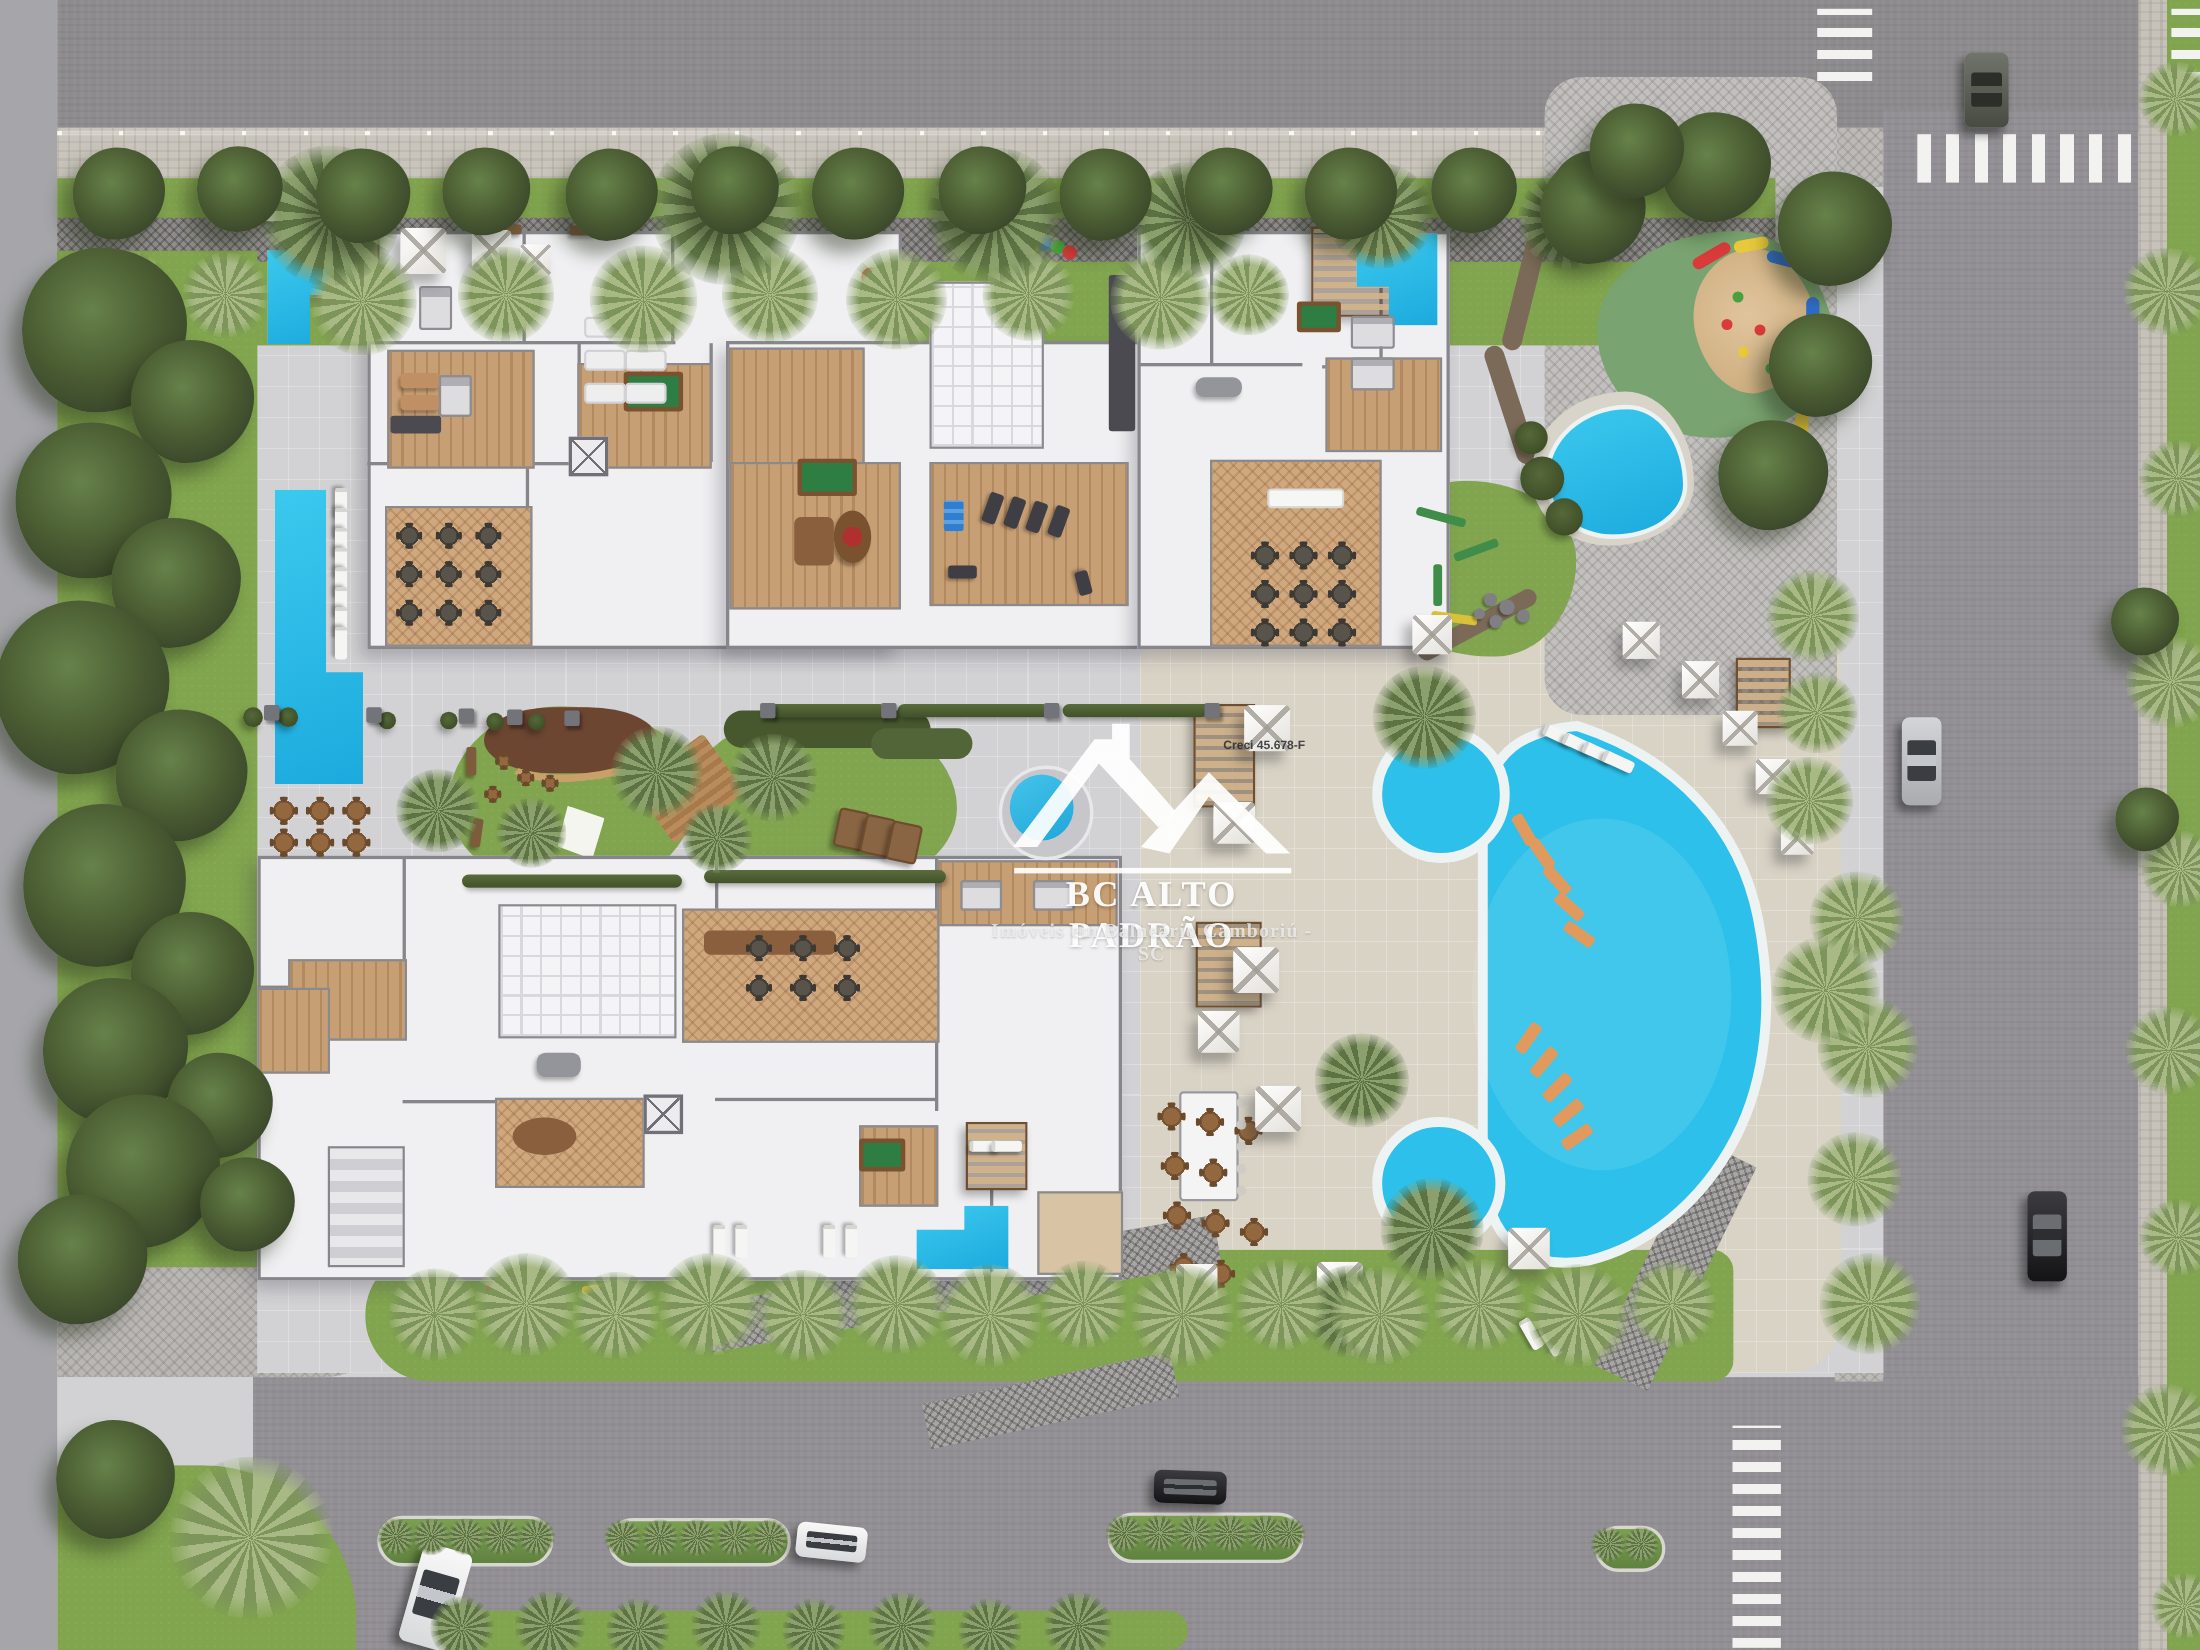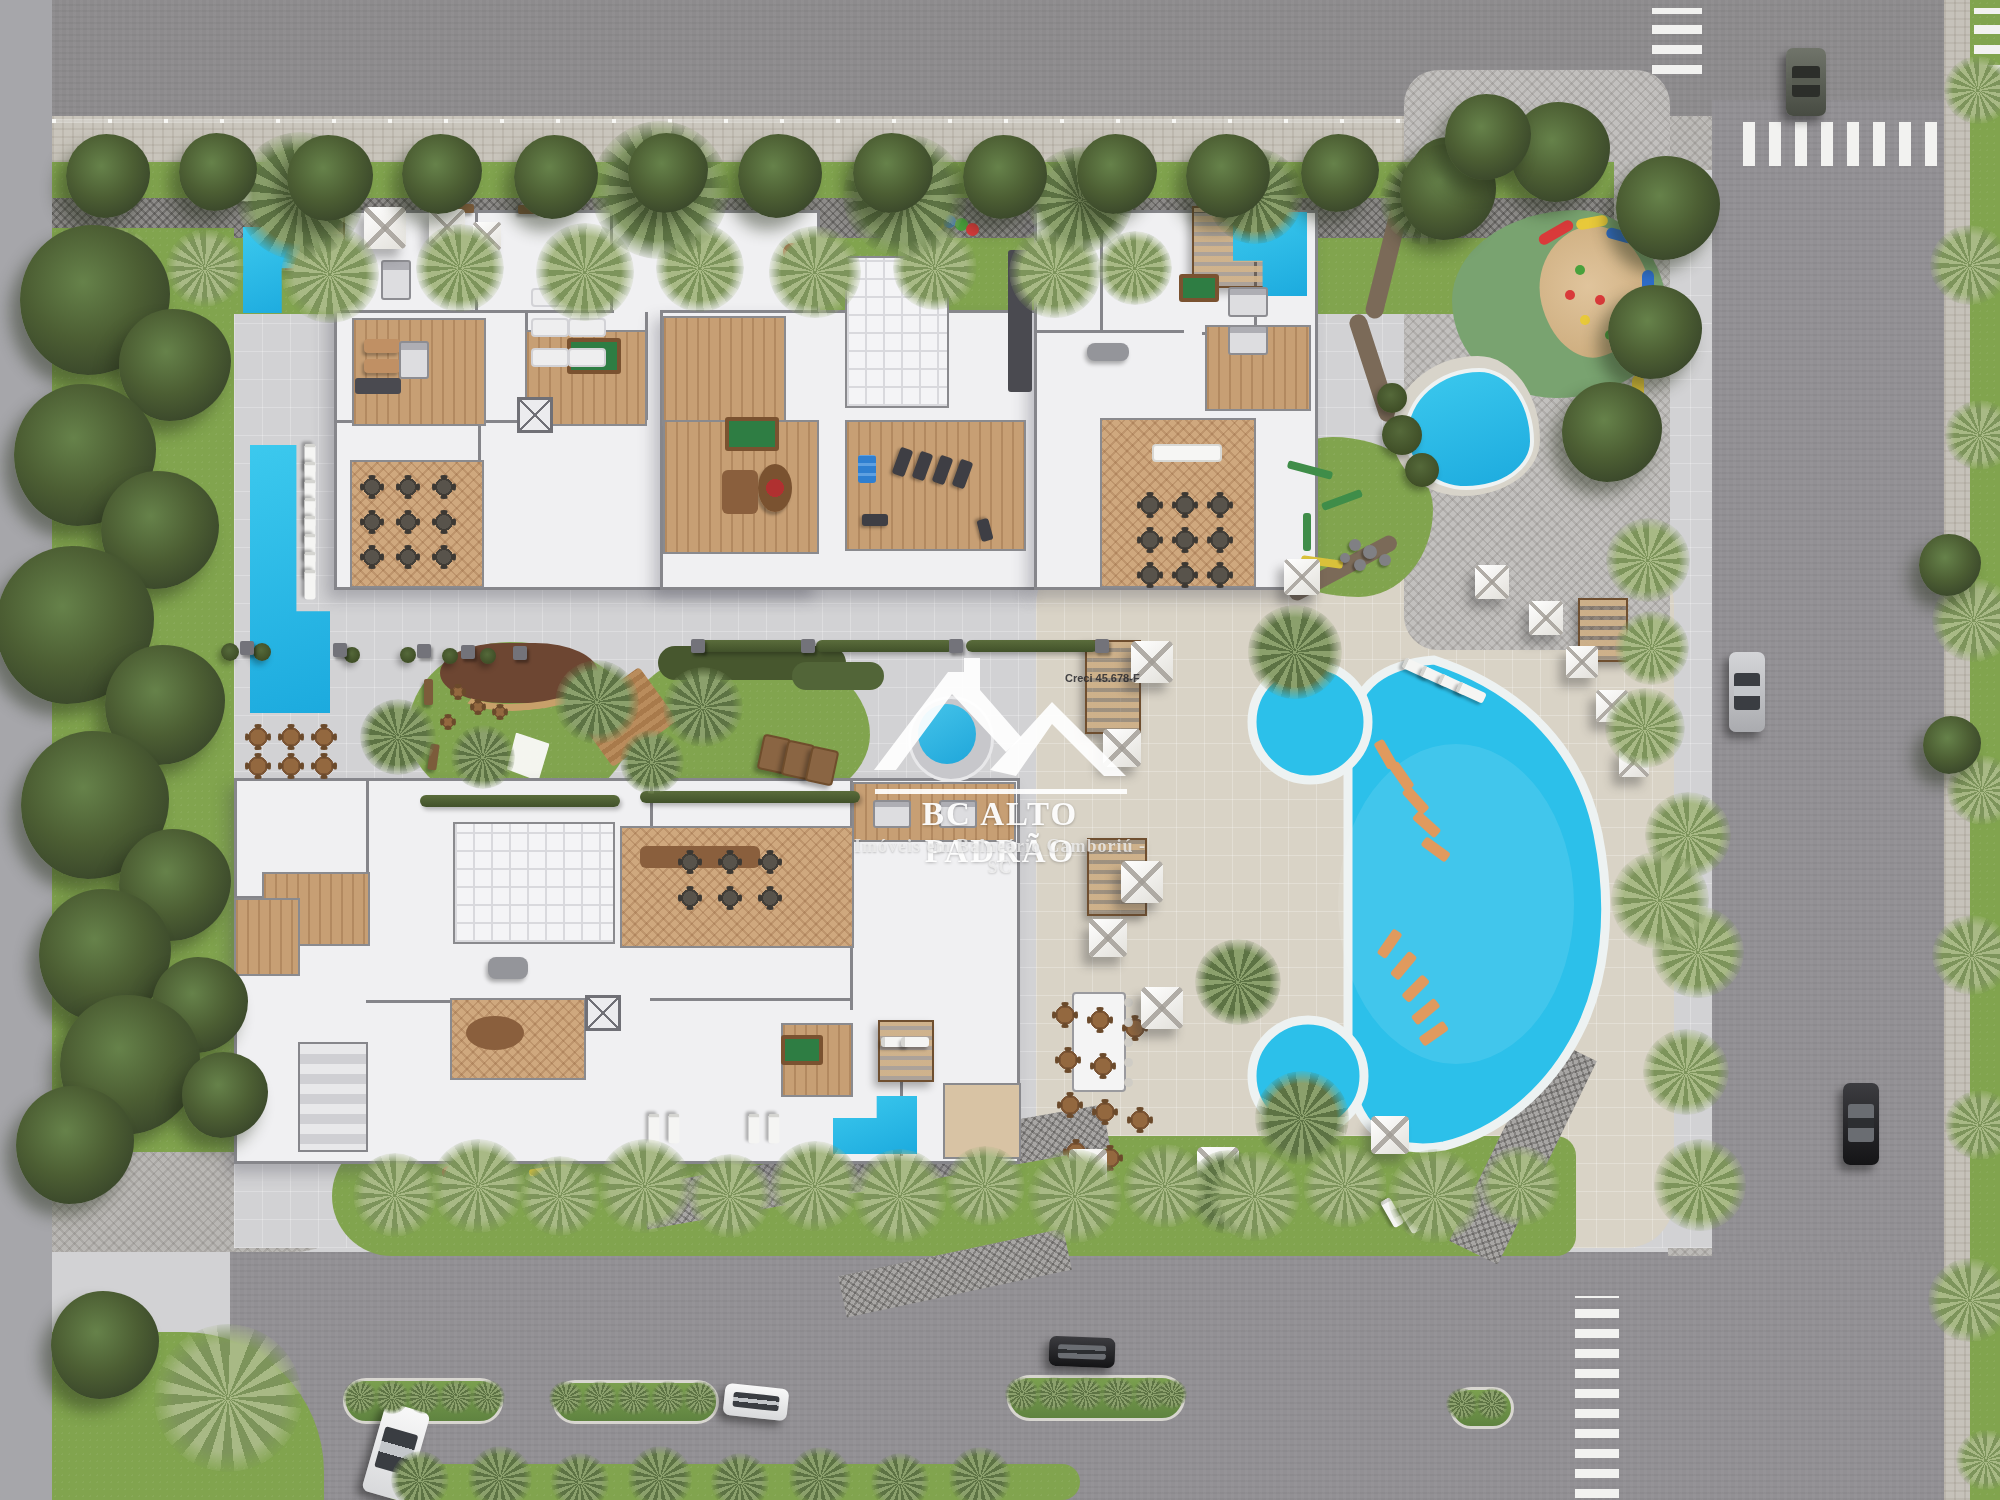--- a/index.html
+++ b/index.html
@@ -521,21 +521,21 @@
       <div class="sp tree" style="left: 16px; top: 1086px; width: 118px; height: 118px;"></div>
       <div class="sp tree" style="left: 182px; top: 1052px; width: 86px; height: 86px;"></div>
       <div class="sp tree" style="left: 1400px; top: 144px; width: 96px; height: 96px;"></div>
       <div class="sp tree" style="left: 1510px; top: 102px; width: 100px; height: 100px;"></div>
       <div class="sp tree" style="left: 1616px; top: 156px; width: 104px; height: 104px;"></div>
       <div class="sp tree" style="left: 1608px; top: 285px; width: 94px; height: 94px;"></div>
       <div class="sp tree" style="left: 1562px; top: 382px; width: 100px; height: 100px;"></div>
       <div class="sp tree" style="left: 1445px; top: 94px; width: 86px; height: 86px;"></div>
     </div>
 
-  <div style="left:820px;top:640px;width:420px;height:240px;z-index:60;">
+  <div style="left:867px;top:640px;width:420px;height:240px;z-index:60;">
     <div id="wm-creci" style="left:245px;top:32px;width:140px;">Creci 45.678-F</div>
     <svg style="position:absolute;left:52px;top:12px;" width="256" height="126" viewBox="0 0 256 126">
       <g fill="rgba(255,255,255,.92)">
         <path d="M2 118 L76 20 L92 20 L92 6 L108 6 L108 38 L150 86 L134 100 L80 42 L24 118 Z"></path>
         <path d="M118 118 L180 50 L254 124 L232 124 L180 72 L144 124 Z"></path>
       </g>
     </svg>
     <div style="left:55px;top:149px;width:252px;height:5px;background:rgba(255,255,255,.92);"></div>
     <div id="wm-title" style="left:30px;top:156px;width:300px;">BC ALTO PADRÃO</div>
     <div id="wm-sub" style="left:30px;top:196px;width:300px;">Imóveis em Balneário Camboriú - SC</div>

